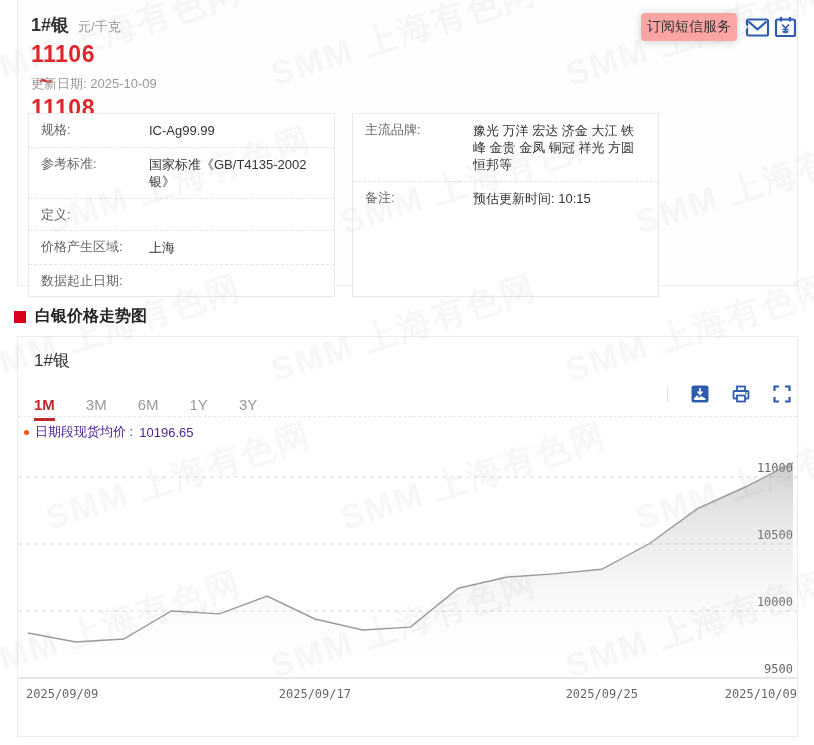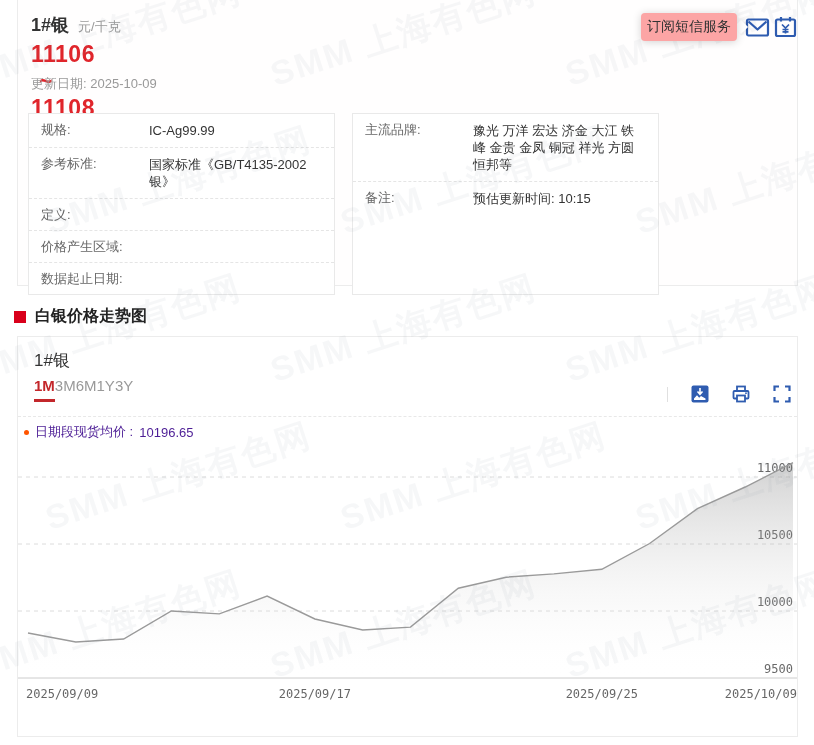--- a/index.html
+++ b/index.html
@@ -34,21 +34,21 @@
   .sub-arrow{position:absolute;left:736px;top:22px;width:10px;height:10px;background:#fff;transform:rotate(45deg);
     box-shadow:2px -2px 4px rgba(0,0,0,0.08);z-index:44;}
   .icon-btn{position:absolute;width:25px;height:25px;cursor:pointer;z-index:43;}
   
   .section-header{position:absolute;left:14px;top:306px;display:flex;align-items:center;gap:9px;}
   .section-square{width:12px;height:12px;background:#d9001b;}
   .section-title{font-size:16px;font-weight:bold;color:#222;}
   
   .chart-card{position:absolute;left:17px;top:336px;width:781px;height:401px;background:#fff;border:1px solid #ececec;box-sizing:border-box;}
   .chart-title{position:absolute;left:16px;top:12px;font-size:17px;color:#333;}
-  .tabs{position:absolute;left:16px;top:40px;display:flex;}
+  .tabs{position:absolute;left:16px;top:59px;display:flex;gap:31px;}
   .tab{font-size:15px;color:#999;cursor:pointer;position:relative;padding-bottom:8px;}
   .tab.active{color:#c3272b;font-weight:bold;}
   .tab.active::after{content:"";position:absolute;left:0;right:0;bottom:0;height:3px;background:#c3272b;}
   .chart-toolbar{position:absolute;right:6px;top:48px;display:flex;align-items:center;gap:23px;}
   .toolbar-divider{width:1px;height:15px;background:#e0e0e0;}
   .tb-icon{cursor:pointer;}
   .tabs-sep{position:absolute;left:0px;top:79px;width:779px;border-top:1px dashed #e8e8e8;}
   .legend{position:absolute;left:6px;top:86px;display:flex;align-items:center;gap:6px;font-size:13px;color:#4c1d95;}
   .legend-dot{width:5px;height:5px;border-radius:50%;background:#ff5500;}
   #chart-svg{position:absolute;left:0px;top:101px;}
@@ -102,20 +102,21 @@
       </div>
       <div class="info-row">
         <span class="info-label">参考标准:</span>
         <span class="info-value">国家标准《GB/T4135-2002 银》</span>
       </div>
       <div class="info-row">
         <span class="info-label">定义:</span>
       </div>
       <div class="info-row">
         <span class="info-label">价格产生区域:</span>
+        <span class="info-value">上海</span>
       </div>
       <div class="info-row">
         <span class="info-label">数据起止日期:</span>
       </div>
     </div>
     <div class="info-panel">
       <div class="info-row row-tall">
         <span class="info-label">主流品牌:</span>
         <span class="info-value">豫光 万洋 宏达 济金 大江 铁峰 金贵 金凤 铜冠 祥光 方圆 恒邦等</span>
       </div>

